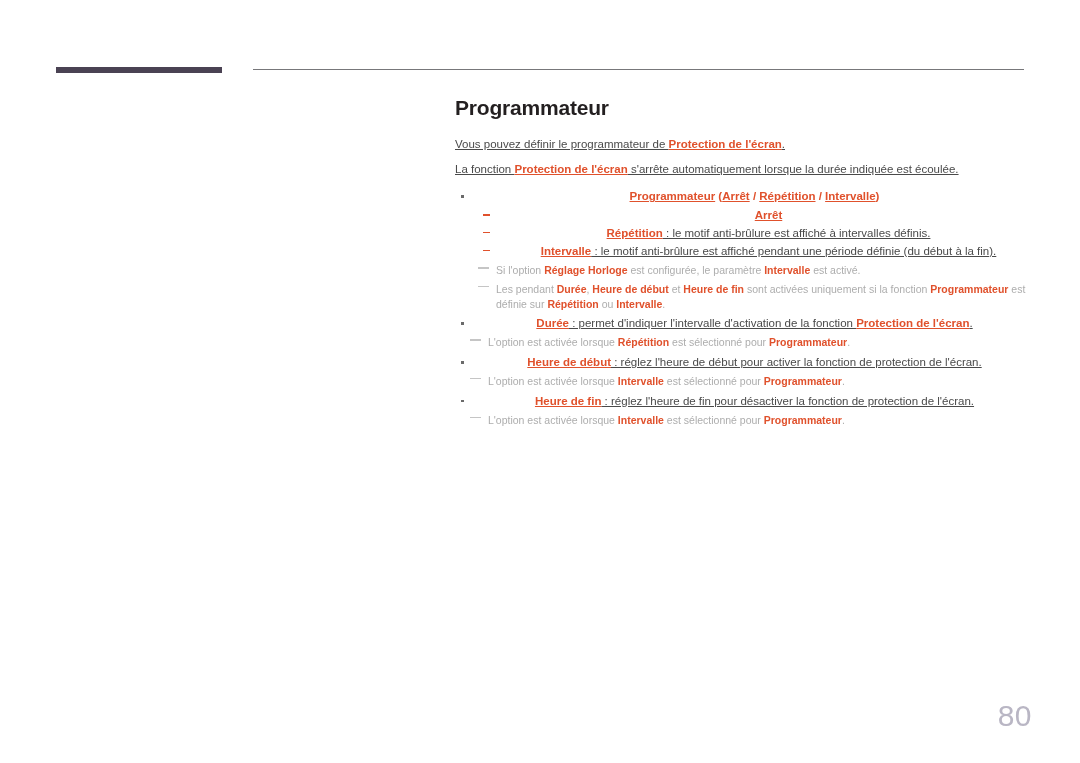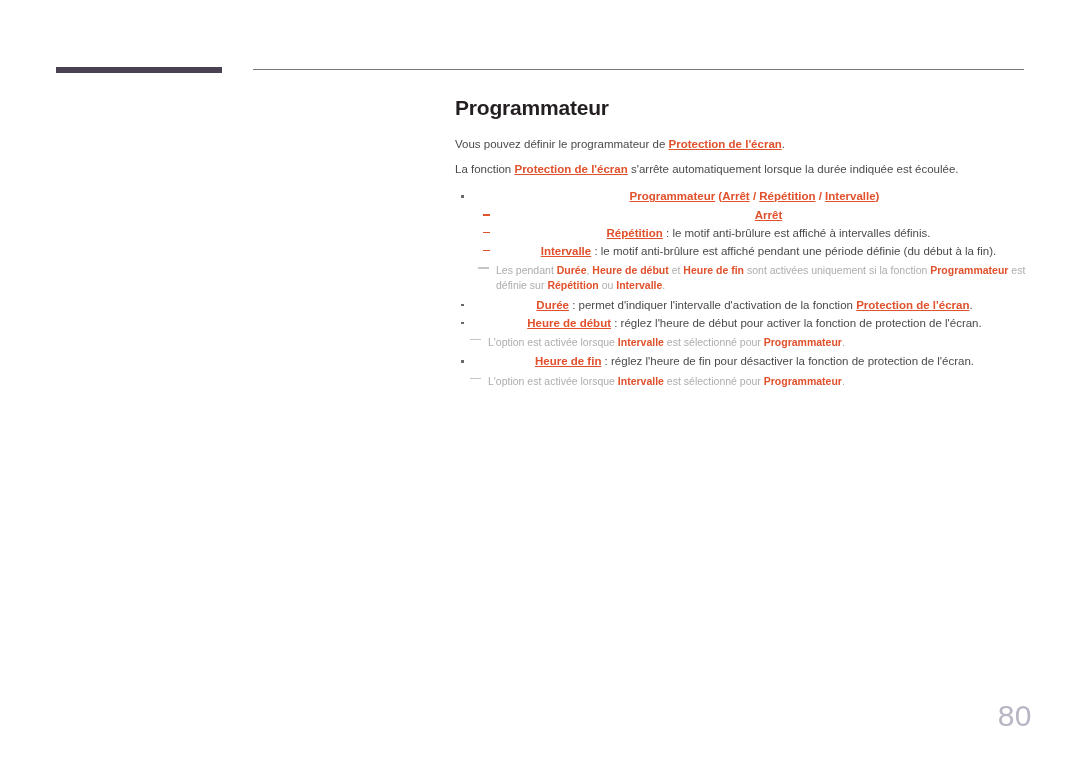--- a/index.html
+++ b/index.html
@@ -133,21 +133,21 @@
 
   
   .kw {
     color: #e0512c;
     font-weight: bold;
     text-decoration: underline;
   }
   .paren { color: #e0512c; font-weight: bold; }
   .sep { color: #e0512c; font-weight: bold; }
 
-  .body-txt { color: #4a4a4a; font-weight: normal; }
+  .body-txt { color: #4a4a4a; font-weight: normal; text-decoration: underline; }
 
   
   .page-number {
     position: absolute;
     right: 48px;
     bottom: 30px;
     font-size: 30px;
     color: #b9b6c4;
     letter-spacing: 0.5px;
     font-weight: normal;
@@ -189,34 +189,42 @@
           <span class="kw">Répétition</span><span class="body-txt"> : le motif anti-brûlure est affiché à intervalles définis.</span>
         </li>
         <li class="lv2-item">
           <span class="dash-mark"></span>
           <span class="kw">Intervalle</span><span class="body-txt"> : le motif anti-brûlure est affiché pendant une période définie (du début à la fin).</span>
         </li>
       </ul>
     </li>
   </ul>
 
-
   <div class="note indent-more">
     <span class="note-mark"></span>
+    <span>Si l'option </span><span class="nb">Réglage Horloge</span><span> est configurée, le paramètre </span><span class="nb">Intervalle</span><span> est activé.</span>
+  </div>
+
+  <div class="note indent-more">
+    <span class="note-mark"></span>
     <span>Les pendant </span><span class="nb">Durée</span><span>, </span><span class="nb">Heure de début</span><span> et </span><span class="nb">Heure de fin</span><span> sont activées uniquement si la fonction </span><span class="nb">Programmateur</span><span> est définie sur </span><span class="nb">Répétition</span><span> ou </span><span class="nb">Intervalle</span><span>.</span>
   </div>
 
   <ul class="lv1">
 
     <li class="lv1-item">
       <span class="bullet-dot"></span>
       <span class="kw">Durée</span><span class="body-txt"> : permet d'indiquer l'intervalle d'activation de la fonction </span><span class="kw">Protection de l'écran</span><span class="body-txt">.</span>
     </li>
   </ul>
 
+  <div class="note">
+    <span class="note-mark"></span>
+    <span>L'option est activée lorsque </span><span class="nb">Répétition</span><span> est sélectionné pour </span><span class="nb">Programmateur</span><span>.</span>
+  </div>
 
   <ul class="lv1">
 
     <li class="lv1-item">
       <span class="bullet-dot"></span>
       <span class="kw">Heure de début</span><span class="body-txt"> : réglez l'heure de début pour activer la fonction de protection de l'écran.</span>
     </li>
   </ul>
 
   <div class="note">

